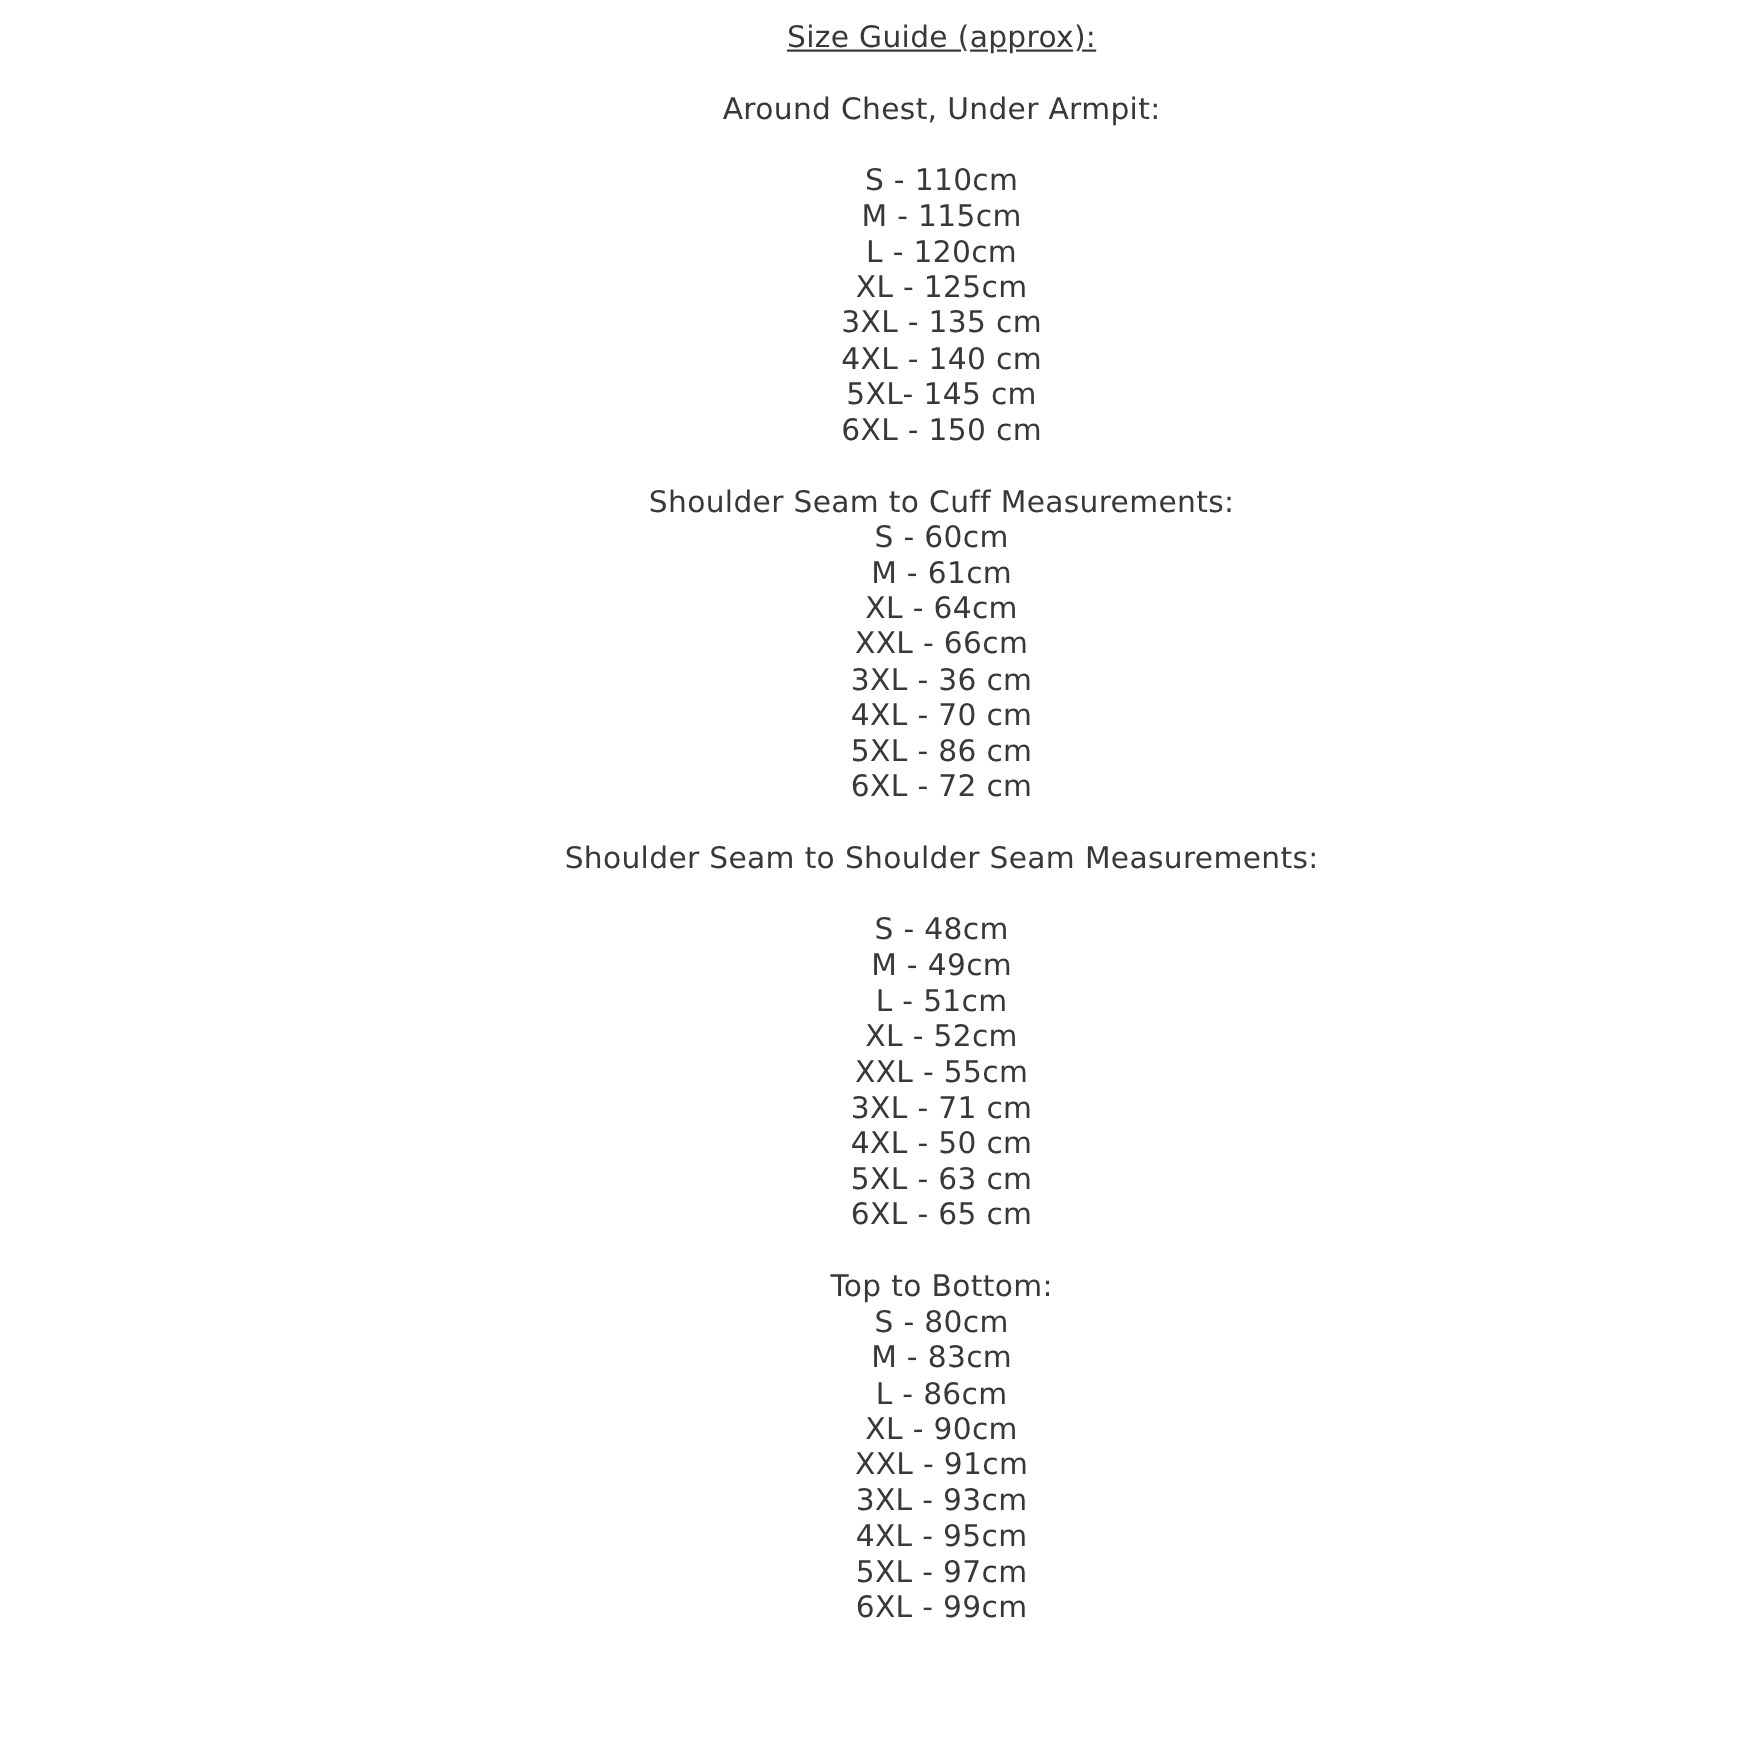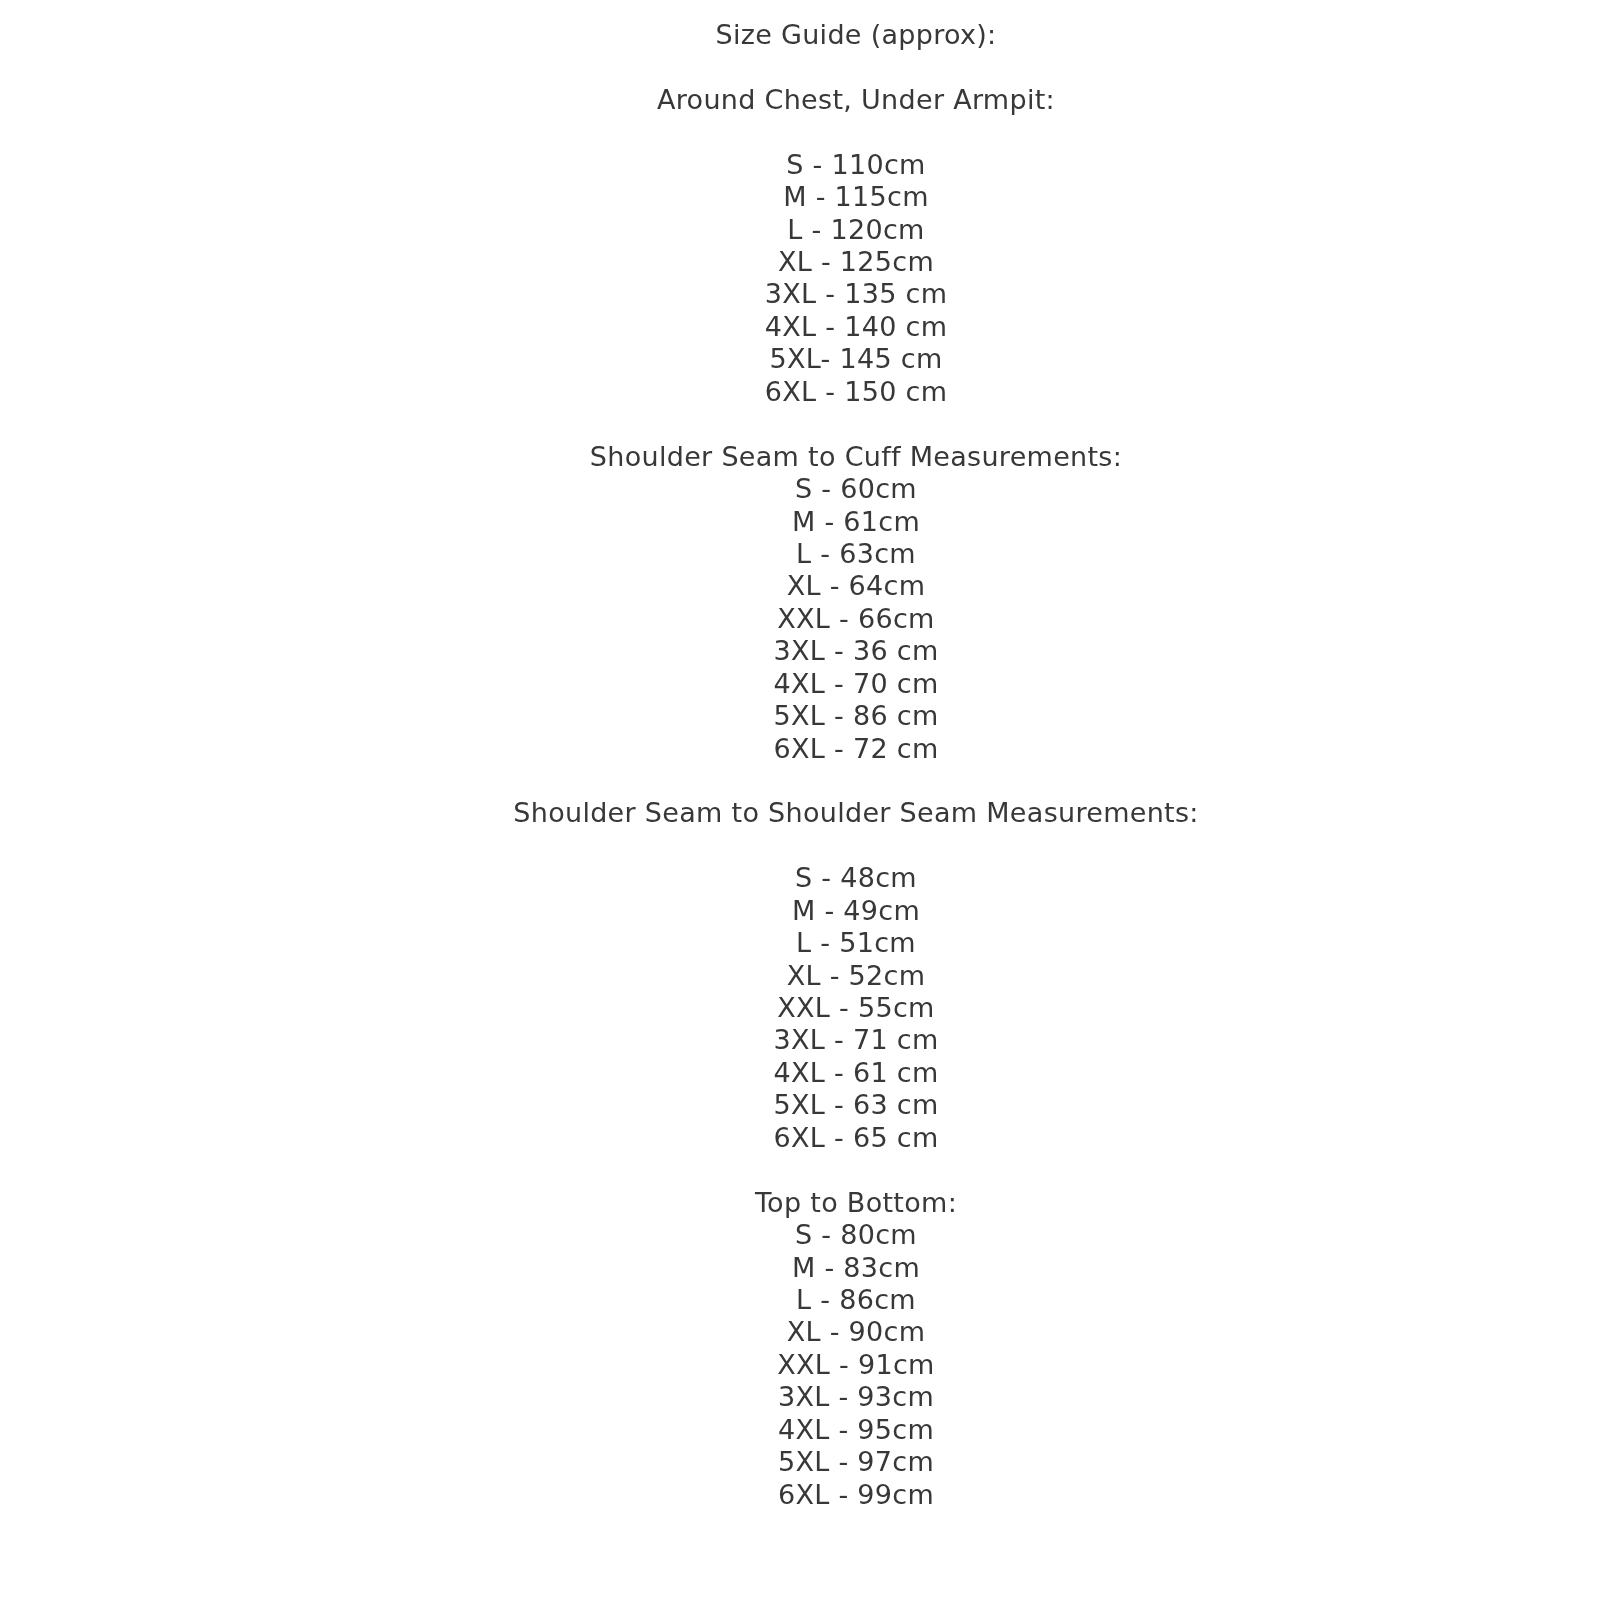--- a/index.html
+++ b/index.html
@@ -31,20 +31,21 @@
   .size-line,
   .blank {
     margin: 0;
     padding: 0;
     font-size: 27px;
     font-weight: 400;
     line-height: 32.43px;
     white-space: pre;
   }
   .title {
+    text-decoration: underline;
     margin-bottom: 32.43px;   
   }
   .size-section + .size-section {
     margin-top: 32.43px;      
   }
   .blank {
     height: 32.43px;          
   }
 </style>
 </head>
@@ -62,38 +63,37 @@
         <p class="size-line">XL - 125cm</p>
         <p class="size-line">3XL - 135 cm</p>
         <p class="size-line">4XL - 140 cm</p>
         <p class="size-line">5XL- 145 cm</p>
         <p class="size-line">6XL - 150 cm</p>
       </section>
       <section class="size-section">
         <h2 class="heading">Shoulder Seam to Cuff Measurements:</h2>
         <p class="size-line">S - 60cm</p>
         <p class="size-line">M - 61cm</p>
-        <p class="size-line">L - 63cm</p>
         <p class="size-line">XL - 64cm</p>
         <p class="size-line">XXL - 66cm</p>
         <p class="size-line">3XL - 36 cm</p>
         <p class="size-line">4XL - 70 cm</p>
         <p class="size-line">5XL - 86 cm</p>
         <p class="size-line">6XL - 72 cm</p>
       </section>
       <section class="size-section">
         <h2 class="heading">Shoulder Seam to Shoulder Seam Measurements:</h2>
         <div class="blank"></div>
         <p class="size-line">S - 48cm</p>
         <p class="size-line">M - 49cm</p>
         <p class="size-line">L - 51cm</p>
         <p class="size-line">XL - 52cm</p>
         <p class="size-line">XXL - 55cm</p>
         <p class="size-line">3XL - 71 cm</p>
-        <p class="size-line">4XL - 61 cm</p>
+        <p class="size-line">4XL - 50 cm</p>
         <p class="size-line">5XL - 63 cm</p>
         <p class="size-line">6XL - 65 cm</p>
       </section>
       <section class="size-section">
         <h2 class="heading">Top to Bottom:</h2>
         <p class="size-line">S - 80cm</p>
         <p class="size-line">M - 83cm</p>
         <p class="size-line">L - 86cm</p>
         <p class="size-line">XL - 90cm</p>
         <p class="size-line">XXL - 91cm</p>

